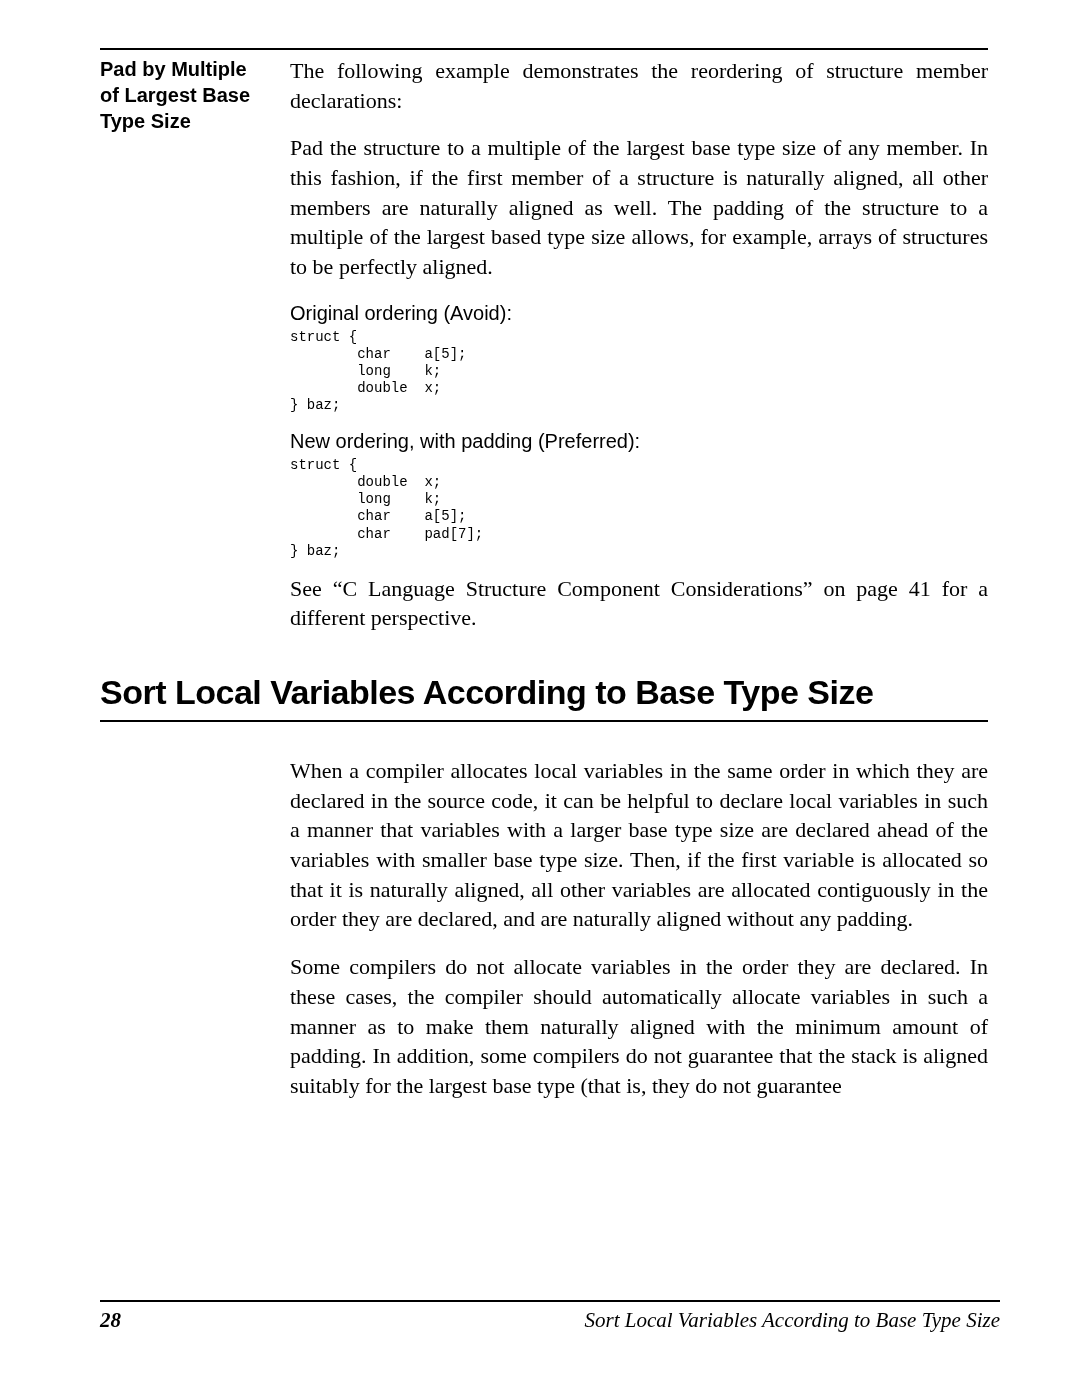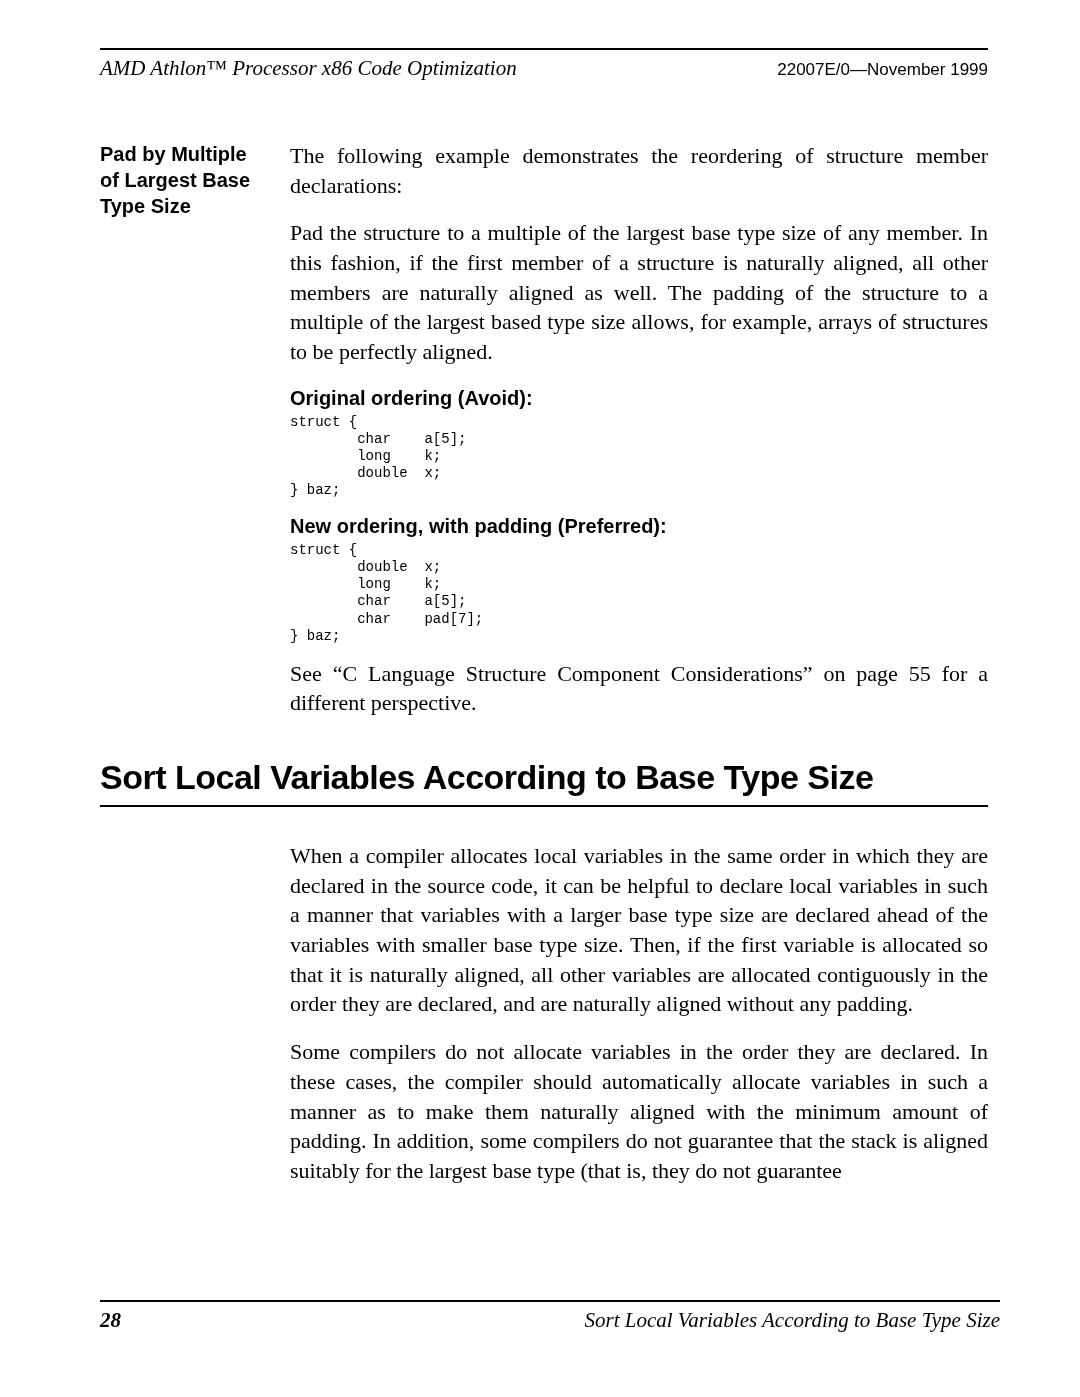--- a/index.html
+++ b/index.html
@@ -51,21 +51,21 @@
     font-size: 22px;
     line-height: 1.35;
   }
   .body-col p {
     margin-bottom: 18px;
     text-align: justify;
   }
   .body-col p.last { margin-bottom: 0; }
   .code-heading {
     font-family: "Arial Black", Arial, sans-serif;
-    font-weight: 700;
+    font-weight: 400;
     font-size: 20px;
     margin-top: 8px;
     margin-bottom: 2px;
     font-stretch: condensed;
   }
   pre.code {
     font-family: "Courier New", Courier, monospace;
     font-size: 14px;
     line-height: 1.22;
     white-space: pre;
@@ -102,24 +102,20 @@
     font-weight: bold;
     font-style: italic;
   }
 </style>
 </head>
 <body>
 
 <div class="page">
 
   <div class="top-rule"></div>
-  <div class="running-head">
-    <span class="left">AMD Athlon™ Processor x86 Code Optimization</span>
-    <span class="right">22007E/0—November 1999</span>
-  </div>
 
   <div class="section">
     <div class="side-heading">Pad by Multiple of Largest Base Type Size</div>
     <div class="body-col">
       <p>The following example demonstrates the reordering of structure member declarations:</p>
       <p>Pad the structure to a multiple of the largest base type size of any member. In this fashion, if the first member of a structure is naturally aligned, all other members are naturally aligned as well. The padding of the structure to a multiple of the largest based type size allows, for example, arrays of structures to be perfectly aligned.</p>
 
       <div class="code-heading">Original ordering (Avoid):</div>
       <pre class="code">struct {
         char    a[5];
@@ -128,21 +124,21 @@
 } baz;</pre>
 
       <div class="code-heading">New ordering, with padding (Preferred):</div>
       <pre class="code">struct {
         double  x;
         long    k;
         char    a[5];
         char    pad[7];
 } baz;</pre>
 
-      <p class="last">See “C Language Structure Component Considerations” on page 55 for a different perspective.</p>
+      <p class="last">See “C Language Structure Component Considerations” on page 41 for a different perspective.</p>
     </div>
   </div>
 
   <h1 class="main-heading">Sort Local Variables According to Base Type Size</h1>
 
   <div class="section after-h1">
     <div class="side-heading"></div>
     <div class="body-col">
       <p>When a compiler allocates local variables in the same order in which they are declared in the source code, it can be helpful to declare local variables in such a manner that variables with a larger base type size are declared ahead of the variables with smaller base type size. Then, if the first variable is allocated so that it is naturally aligned, all other variables are allocated contiguously in the order they are declared, and are naturally aligned without any padding.</p>
       <p class="last">Some compilers do not allocate variables in the order they are declared. In these cases, the compiler should automatically allocate variables in such a manner as to make them naturally aligned with the minimum amount of padding. In addition, some compilers do not guarantee that the stack is aligned suitably for the largest base type (that is, they do not guarantee</p>

